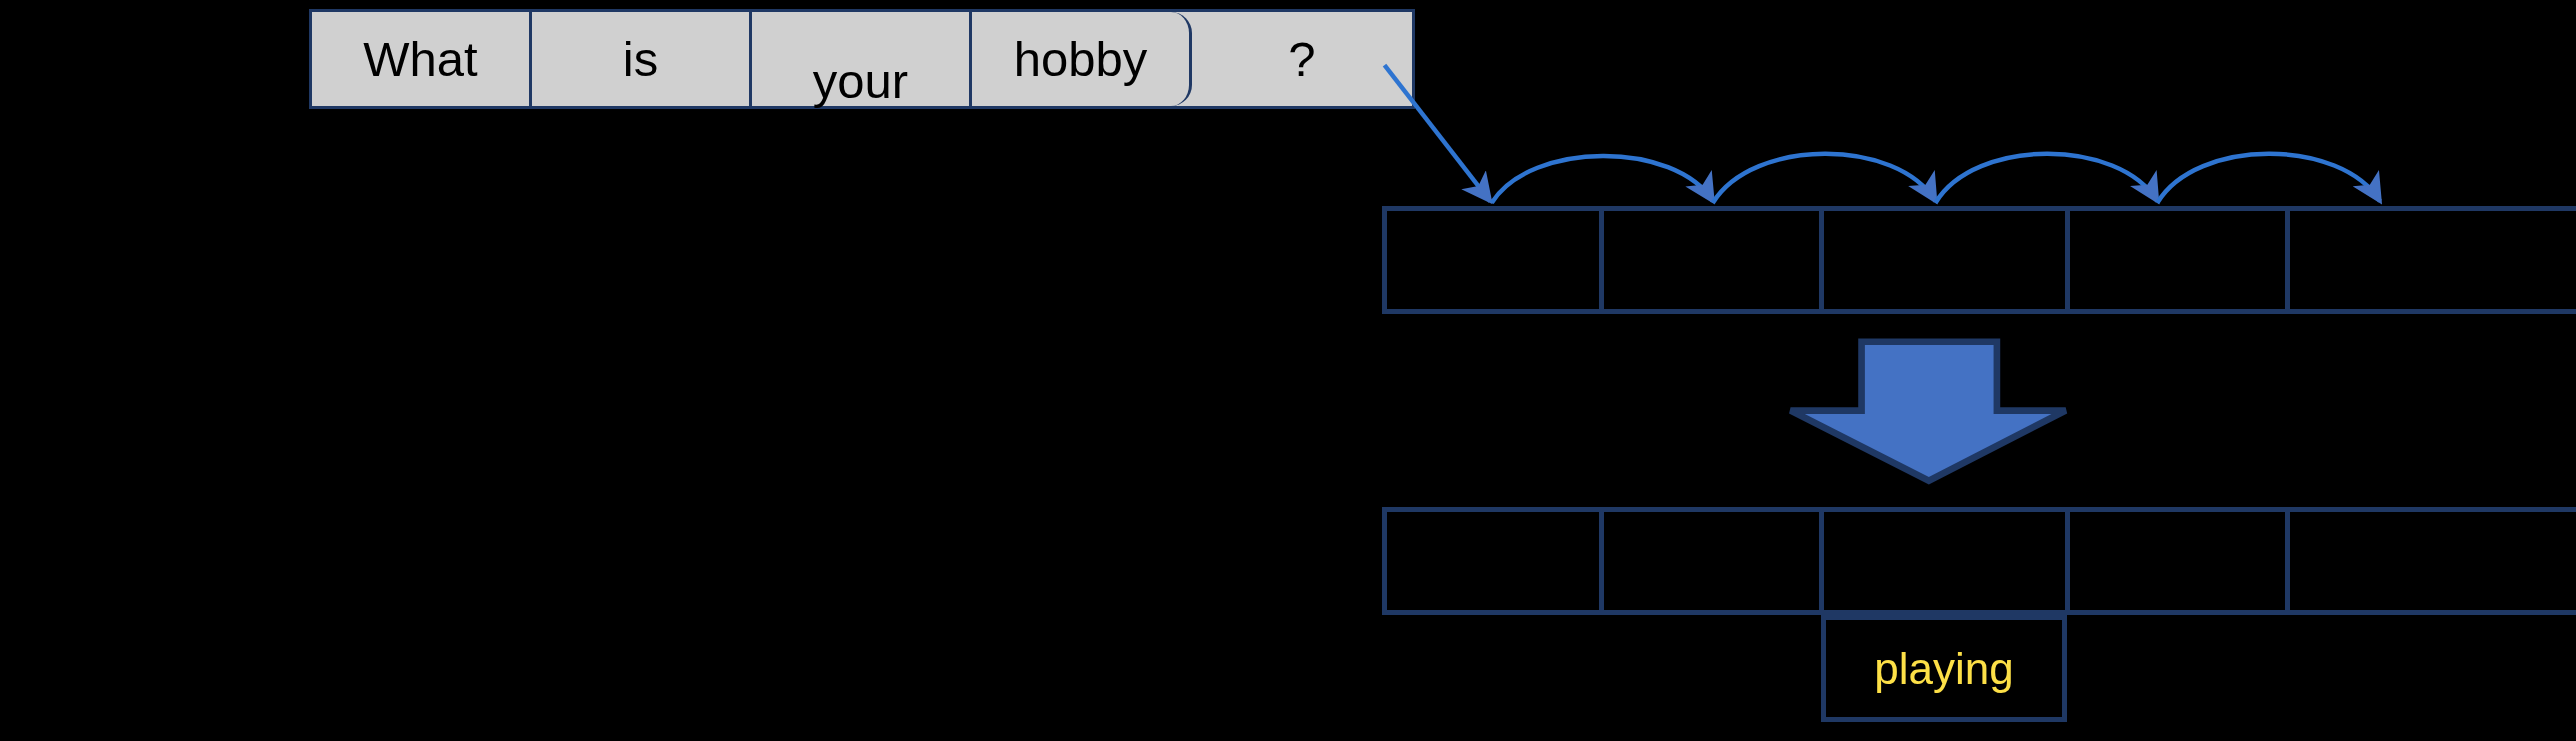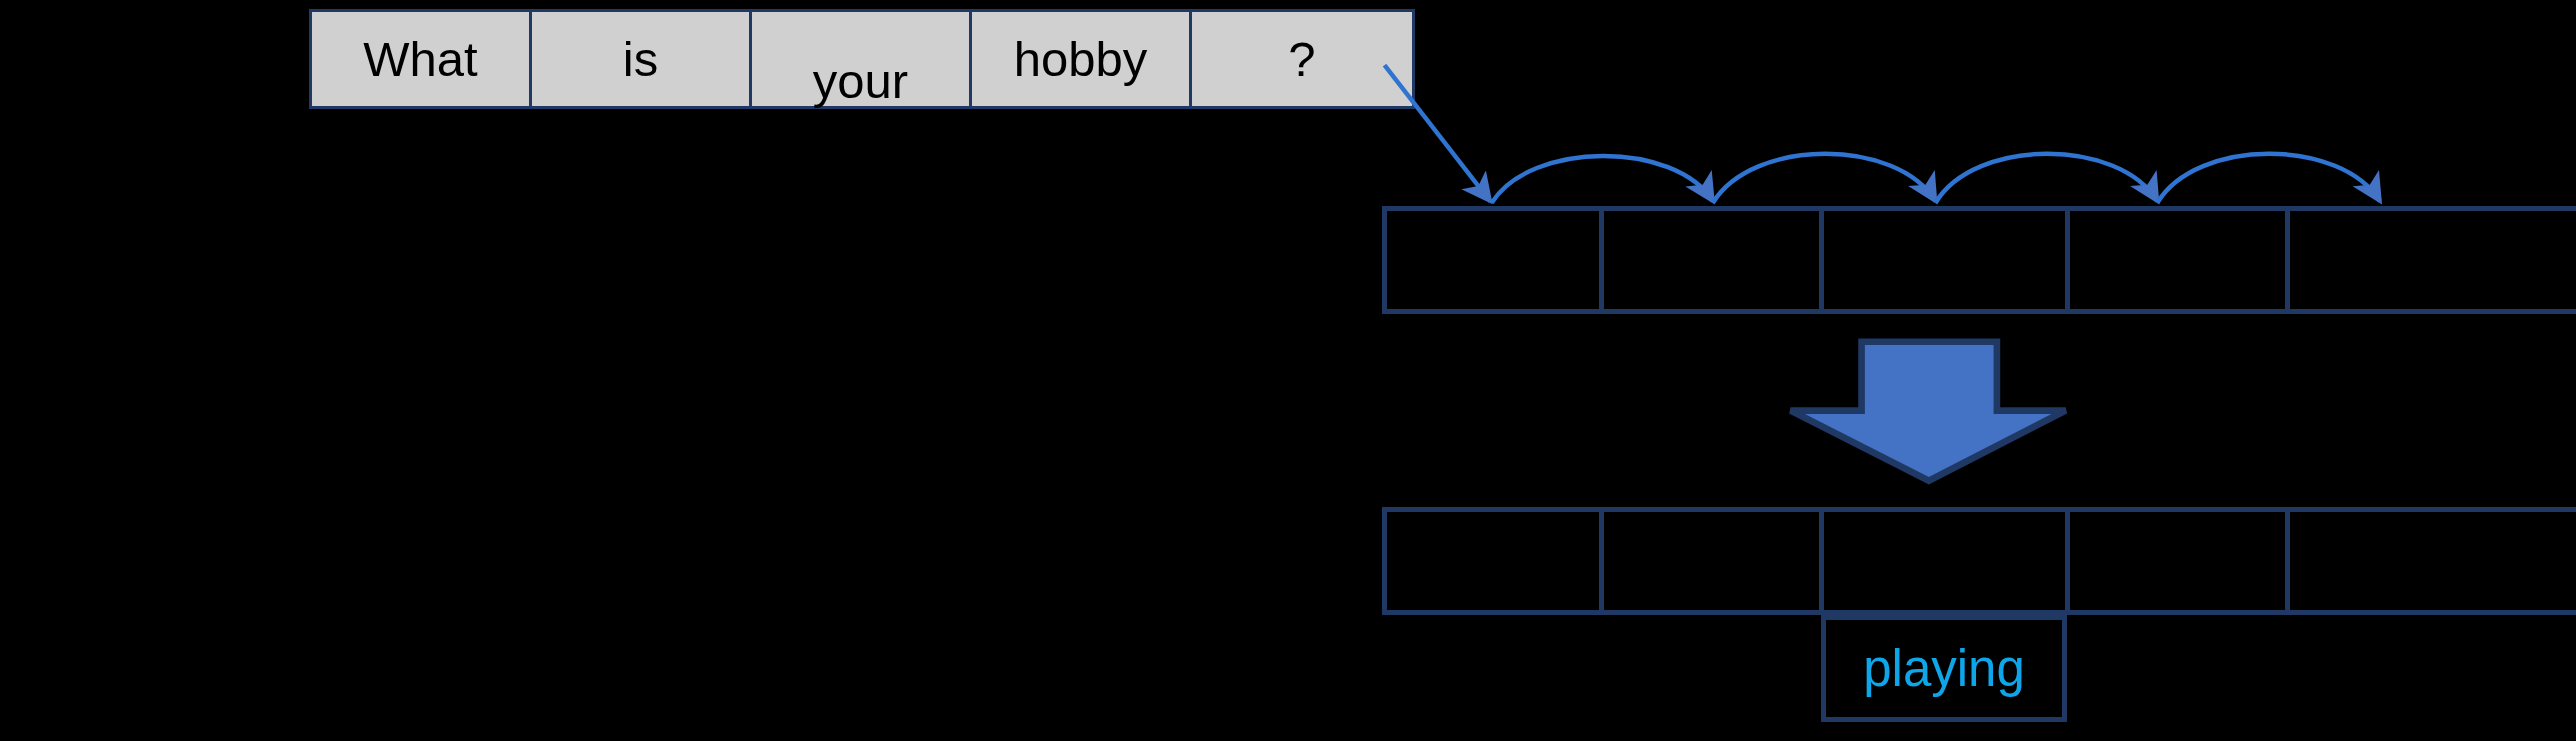--- a/index.html
+++ b/index.html
@@ -43,21 +43,21 @@
     justify-content: center;
     color: #000000;
     font-size: 49px;
     line-height: 1;
     font-family: "Liberation Sans", sans-serif;
   }
   .src-cell:last-child { border-right: none; }
   .src-cell.w-what  { width: 220px; }
   .src-cell.w-is    { width: 220px; }
   .src-cell.w-your  { width: 220px; align-items: flex-end; }
-  .src-cell.w-hobby { width: 220px; }
+  .src-cell.w-hobby { width: 220px; border-radius: 21px; }
   .src-cell.w-q     { width: 220px; }
 
   
   .grid-row {
     position: absolute;
     display: flex;
     box-sizing: border-box;
     border: 5.2px solid #1F3864;
     background: #000000;
   }
@@ -100,22 +100,22 @@
     width: 246px;
     height: 107px;
     box-sizing: border-box;
     border: 5.2px solid #1F3864;
     background: #000000;
     display: flex;
     align-items: center;
     justify-content: center;
   }
   #playing-cell .word {
-    color: #0ea5e9;
-    font-size: 51px;
+    color: #fde047;
+    font-size: 44px;
     line-height: 1;
     font-family: "Liberation Sans", sans-serif;
     text-align: center;
   }
 
   
   #arrow-layer {
     position: absolute;
     left: 0; top: 0;
     width: 2576px;

